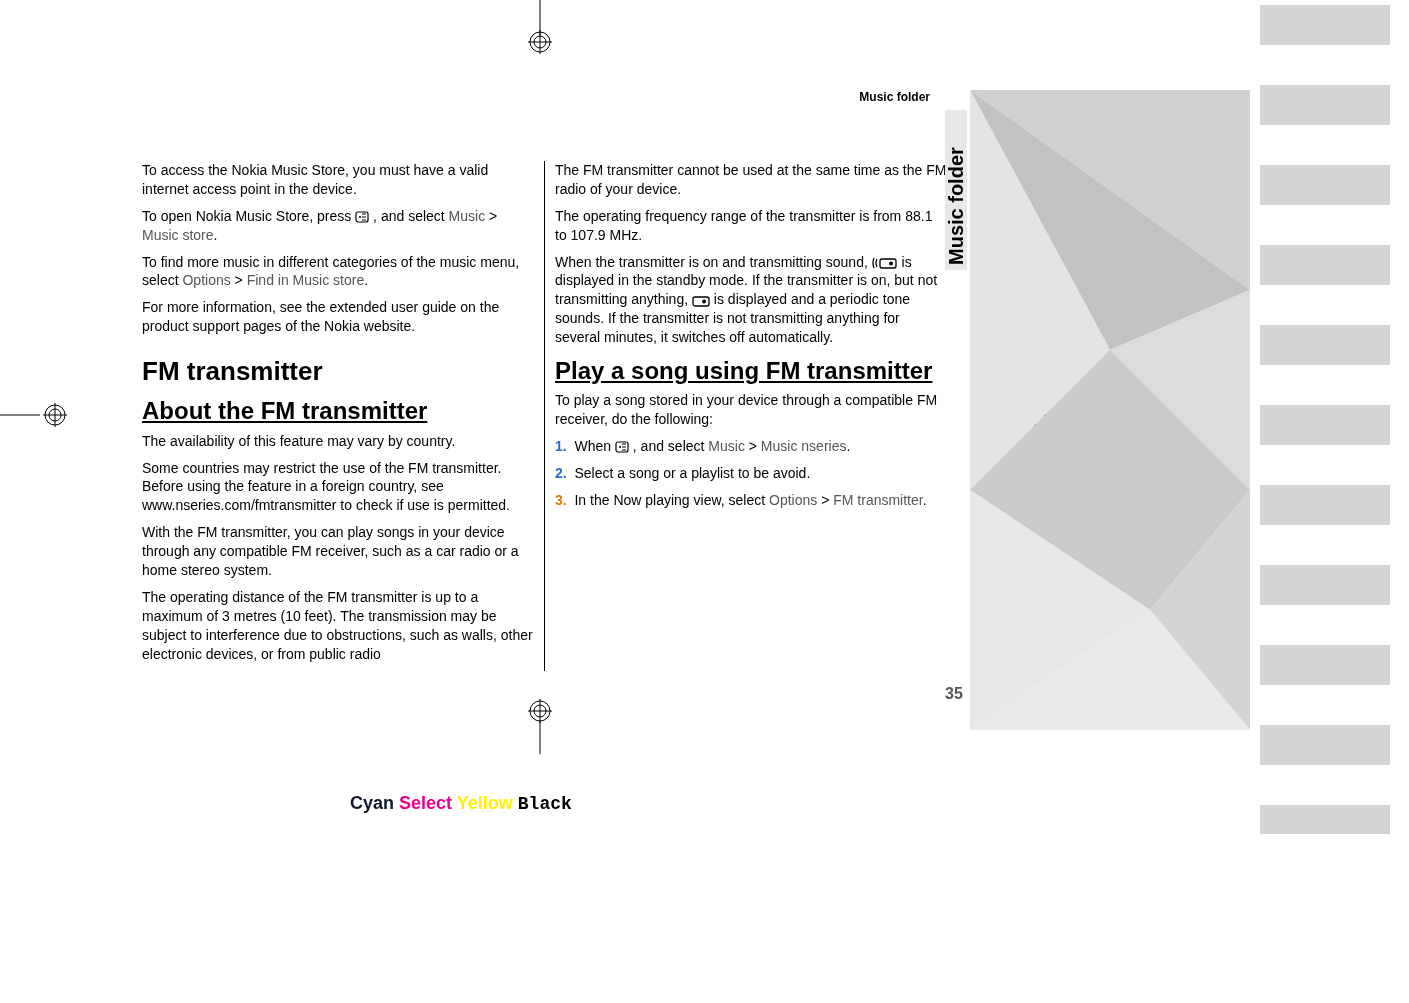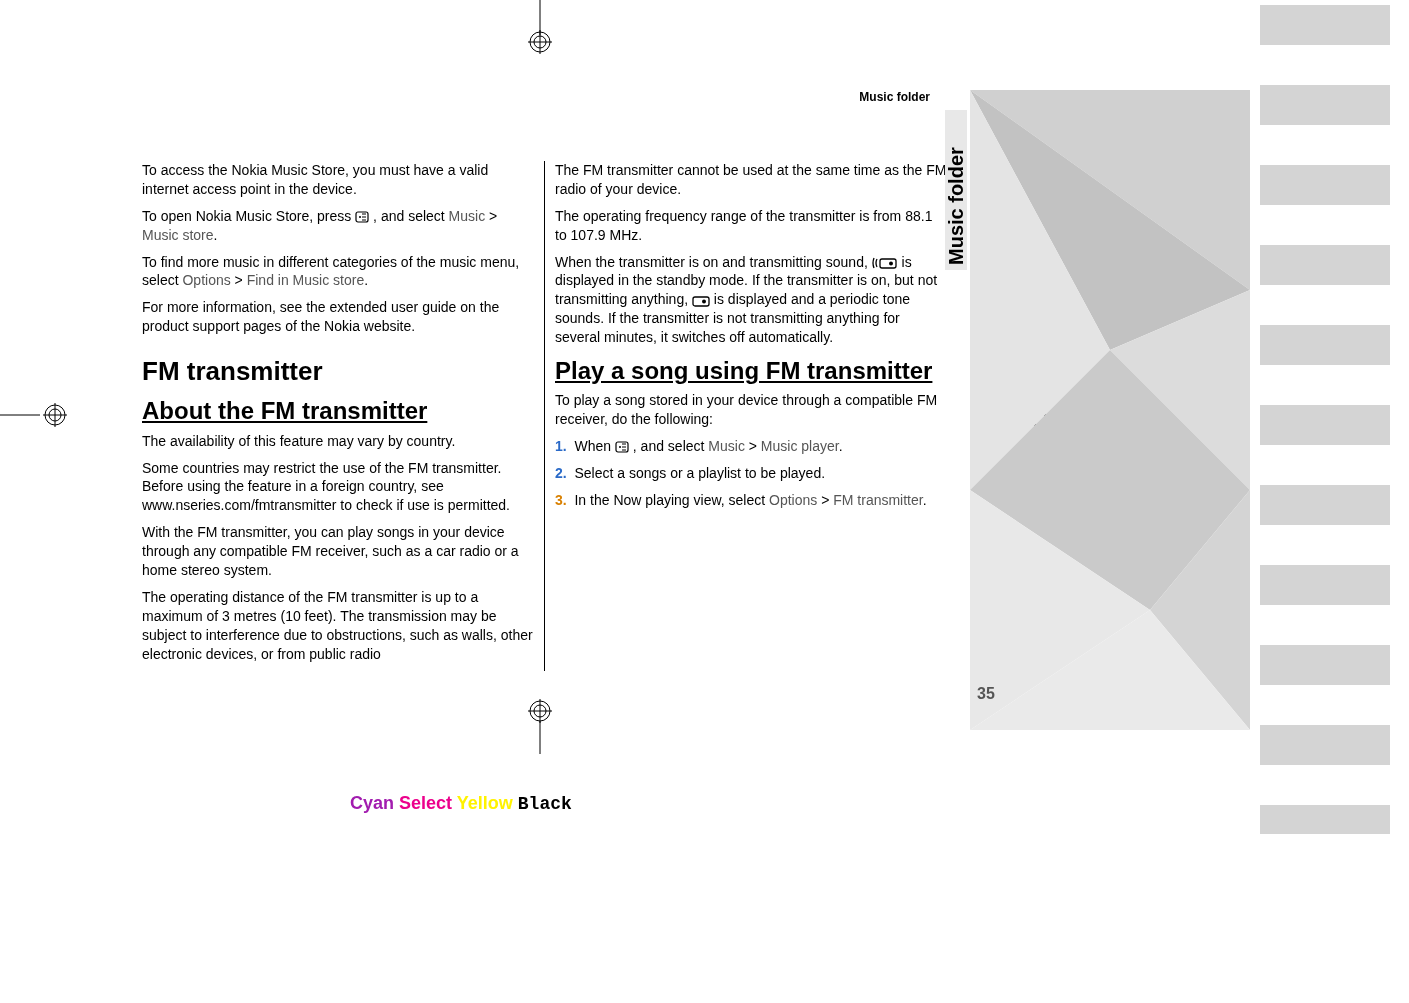--- a/index.html
+++ b/index.html
@@ -107,21 +107,20 @@
     font-size: 20px;
     white-space: nowrap;
   }
   .page-number {
     position: absolute;
     left: 945px;
     top: 685px;
     font-weight: bold;
     font-size: 16px;
     color: #555;
-    margin-left: 32px;
   }
   .thumb-tabs {
     position: absolute;
     left: 1260px;
     top: 5px;
     width: 130px;
   }
   .thumb-tabs .tab {
     height: 40px;
     margin-bottom: 40px;
@@ -135,21 +134,21 @@
     height: 640px;
     overflow: hidden;
   }
   .cmyk-bar {
     position: absolute;
     left: 350px;
     bottom: 20px;
     font-size: 18px;
     font-weight: bold;
   }
-  .c-cyan { color: #a21caf; }
+  .c-cyan { color: #0f172a; }
   .c-magenta { color: #ec008c; }
   .c-yellow { color: #fff200; }
   .c-black { color: #000; font-family: 'Courier New', monospace; }
   .inline-icon {
     display: inline-block;
     vertical-align: middle;
   }
 </style>
 </head>
 <body>
@@ -265,25 +264,25 @@
           <span class="num1">1.</span>&nbsp;
           <span>When </span>
           <svg class="inline-icon" width="14" height="12" viewBox="0 0 14 12">
               <rect x="1" y="1" width="12" height="10" rx="2" fill="none" stroke="#000" stroke-width="1.2"></rect>
               <circle cx="5" cy="6" r="1" fill="#000"></circle>
               <path d="M7 3 L11 3 M7 6 L11 6 M7 9 L11 9" stroke="#000" stroke-width="1"></path>
             </svg>
           <span> , and select </span>
           <span class="link-text">Music</span>
           <span> &gt; </span>
-          <span class="link-text">Music player</span><span>.</span>
+          <span class="link-text">Music nseries</span><span>.</span>
         </p>
         <p>
           <span class="num2">2.</span>&nbsp;
-          <span>Select a songs or a playlist to be played.</span>
+          <span>Select a song or a playlist to be avoid.</span>
         </p>
         <p>
           <span class="num3">3.</span>&nbsp;
           <span>In the Now playing view, select </span>
           <span class="link-text">Options</span>
           <span> &gt; </span>
           <span class="link-text">FM transmitter</span><span>.</span>
         </p>
       </div>
     </div>

